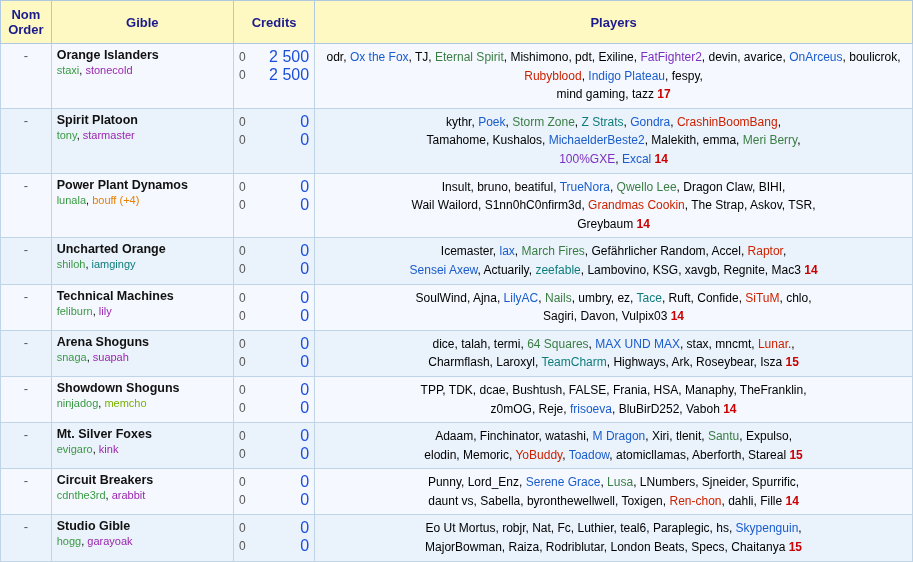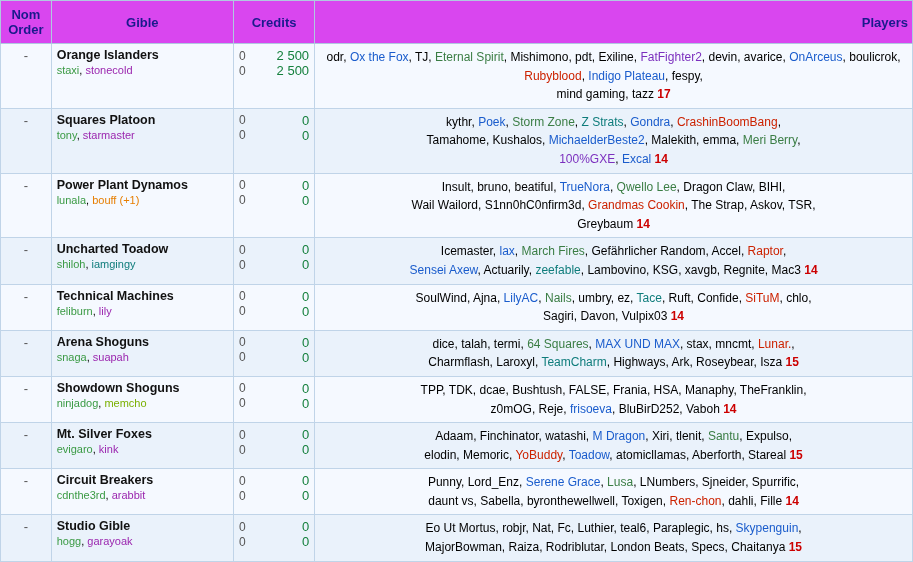--- a/index.html
+++ b/index.html
@@ -7,21 +7,21 @@
       font-family: Arial, sans-serif;
       font-size: 12px;
       background: #fff;
       width: 913px;
     }
     table {
       width: 913px;
       border-collapse: collapse;
     }
     thead tr {
-      background: #d946ef;
+      background: #fef9c3;
     }
     thead th {
       border: 1px solid #b0c8e0;
       padding: 6px 4px;
       text-align: center;
       font-weight: bold;
       color: #1a1a8c;
       font-size: 13px;
     }
     tbody tr {
@@ -34,32 +34,32 @@
       background: #eaf2fb;
     }
     tbody td {
       border: 1px solid #c0d4e8;
       padding: 4px 5px;
       vertical-align: top;
     }
     .col-nom { width: 50px; text-align: center; }
     .col-team { width: 180px; }
     .col-credits { width: 80px; text-align: center; }
-    .col-players { width: 590px; text-align: right; }
+    .col-players { width: 590px; }
     .team-name {
       font-weight: bold;
       color: #111;
       font-size: 12.5px;
     }
     .team-subs {
       font-size: 11px;
       margin-top: 2px;
     }
     .nom-dash { color: #555; font-size: 13px; }
-    .credits-val { color: #15803d; font-size: 13px; }
+    .credits-val { color: #1d4ed8; font-size: 16px; }
     .players-cell {
       text-align: center;
       line-height: 1.55;
       font-size: 12px;
     }
     .count-badge {
       color: #cc0000;
       font-weight: bold;
       font-size: 12px;
     }
@@ -101,57 +101,57 @@
     <div style="display:flex; justify-content:space-between; align-items:center;">
       <span style="color:#555;">0</span>
       <span class="credits-val">2 500</span>
     </div>
   </td>
         <td class="col-players players-cell">odr, <span class="c-blue">Ox the Fox</span>, TJ, <span class="c-green">Eternal Spirit</span>, Mishimono, pdt, Exiline, <span class="c-purple">FatFighter2</span>, devin, avarice, <span class="c-blue">OnArceus</span>, boulicrok, <span class="c-red">Rubyblood</span>, <span class="c-blue">Indigo Plateau</span>, fespy,<br>mind gaming, tazz <span class="count-badge">17</span></td>
       </tr>
       <tr>
         <td class="col-nom"><span class="nom-dash">-</span></td>
         <td class="col-team">
-    <div class="team-name">Squares Platoon</div>
+    <div class="team-name">Spirit Platoon</div>
     <div class="team-subs"><span class="sub-green">tony</span>, <span class="sub-purple">starmaster</span></div>
   </td>
         <td class="col-credits" style="text-align: center;">
     <div style="display:flex; justify-content:space-between; align-items:center;">
       <span style="color:#555;">0</span>
       <span class="credits-val">0</span>
     </div>
     <div style="display:flex; justify-content:space-between; align-items:center;">
       <span style="color:#555;">0</span>
       <span class="credits-val">0</span>
     </div>
   </td>
         <td class="col-players players-cell">kythr, <span class="c-blue">Poek</span>, <span class="c-green">Storm Zone</span>, <span class="c-teal">Z Strats</span>, <span class="c-blue">Gondra</span>, <span class="c-red">CrashinBoomBang</span>,<br>Tamahome, Kushalos, <span class="c-blue">MichaelderBeste2</span>, Malekith, emma, <span class="c-green">Meri Berry</span>,<br><span class="c-purple">100%GXE</span>, <span class="c-blue">Excal</span> <span class="count-badge">14</span></td>
       </tr>
       <tr>
         <td class="col-nom"><span class="nom-dash">-</span></td>
         <td class="col-team">
     <div class="team-name">Power Plant Dynamos</div>
-    <div class="team-subs"><span class="sub-green">lunala</span>, <span class="sub-orange">bouff (+1)</span></div>
+    <div class="team-subs"><span class="sub-green">lunala</span>, <span class="sub-orange">bouff (+4)</span></div>
   </td>
         <td class="col-credits" style="text-align: center;">
     <div style="display:flex; justify-content:space-between; align-items:center;">
       <span style="color:#555;">0</span>
       <span class="credits-val">0</span>
     </div>
     <div style="display:flex; justify-content:space-between; align-items:center;">
       <span style="color:#555;">0</span>
       <span class="credits-val">0</span>
     </div>
   </td>
         <td class="col-players players-cell">Insult, bruno, beatiful, <span class="c-blue">TrueNora</span>, <span class="c-green">Qwello Lee</span>, Dragon Claw, BIHI,<br>Wail Wailord, S1nn0hC0nfirm3d, <span class="c-red">Grandmas Cookin</span>, The Strap, Askov, TSR,<br>Greybaum <span class="count-badge">14</span></td>
       </tr>
       <tr>
         <td class="col-nom"><span class="nom-dash">-</span></td>
         <td class="col-team">
-    <div class="team-name">Uncharted Toadow</div>
+    <div class="team-name">Uncharted Orange</div>
     <div class="team-subs"><span class="sub-green">shiloh</span>, <span class="sub-teal">iamgingy</span></div>
   </td>
         <td class="col-credits" style="text-align: center;">
     <div style="display:flex; justify-content:space-between; align-items:center;">
       <span style="color:#555;">0</span>
       <span class="credits-val">0</span>
     </div>
     <div style="display:flex; justify-content:space-between; align-items:center;">
       <span style="color:#555;">0</span>
       <span class="credits-val">0</span>

